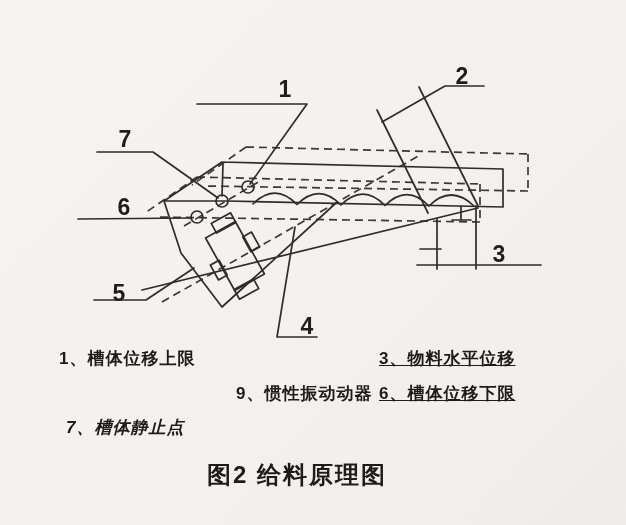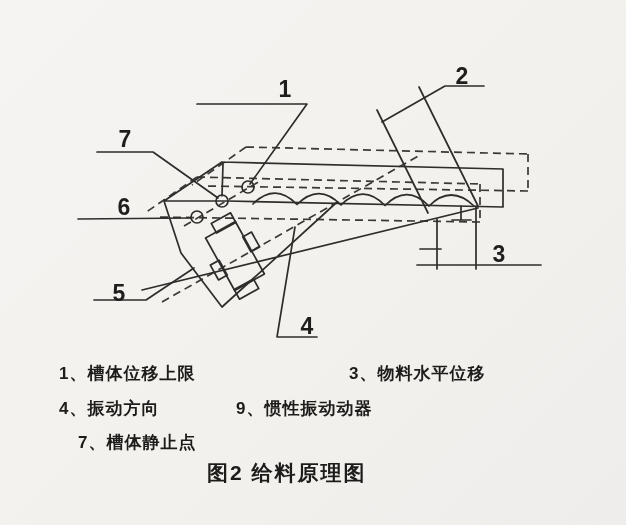--- a/index.html
+++ b/index.html
@@ -16,28 +16,27 @@
   .ink{stroke:#2e2d2b;stroke-width:1.7;fill:none;stroke-linecap:round;stroke-linejoin:round;}
   .ink-dash{stroke:#3a3936;stroke-width:1.7;fill:none;stroke-dasharray:8 5;stroke-linecap:butt;}
   .callout-num{
     font-family:"Liberation Sans","DejaVu Sans",sans-serif;
     font-weight:bold;font-size:23px;fill:#1f1e1c;text-anchor:middle;
   }
   .legend-item{
     position:absolute;white-space:nowrap;
     font-size:17px;font-weight:bold;color:#1d1c1a;
     letter-spacing:1px;
-    margin-top:15px;
   }
   .r1{top:347px;} .r2{top:382px;} .r3{top:416px;}
-  .c1{left:59px;} .c2{left:236px;} .c3{left:349px;}
-  .c1b{left:78px;}
+  .c1{left:59px;} .c2{left:236px;} .c3{left:379px;text-decoration:underline;}
+  .c1b{left:66px;font-style:italic;}
   #caption{
     position:absolute;left:207px;top:459px;white-space:nowrap;
-    font-size:21px;font-weight:bold;color:#1d1c1a;letter-spacing:2px;
+    font-size:24px;font-weight:bold;color:#1d1c1a;letter-spacing:2px;
   }
 </style>
 </head>
 <body>
 
 <div id="stage">
 
   <svg id="diagram-svg" width="626" height="525" viewBox="0 0 626 525">
 
     <path class="ink-dash" d="M246,147 L528,154 M528,154 L528,191 M528,191 L205,186 M246,147 L192,185"></path>
@@ -84,19 +83,19 @@
     <text class="callout-num" x="462" y="84">2</text>
     <text class="callout-num" x="499" y="262">3</text>
     <text class="callout-num" x="307" y="334">4</text>
     <text class="callout-num" x="119" y="301">5</text>
     <text class="callout-num" x="124" y="215">6</text>
     <text class="callout-num" x="125" y="147">7</text>
   </svg>
 
   <div class="legend-item r1 c1">1、槽体位移上限</div>
   <div class="legend-item r1 c3">3、物料水平位移</div>
-  <div class="legend-item r2 c1">4、振动方向</div>
   <div class="legend-item r2 c2">9、惯性振动动器</div>
+  <div class="legend-item r2 c3">6、槽体位移下限</div>
   <div class="legend-item r3 c1b">7、槽体静止点</div>
 
   <div id="caption">图2 给料原理图</div>
 
 </div>
 
 </body></html>

